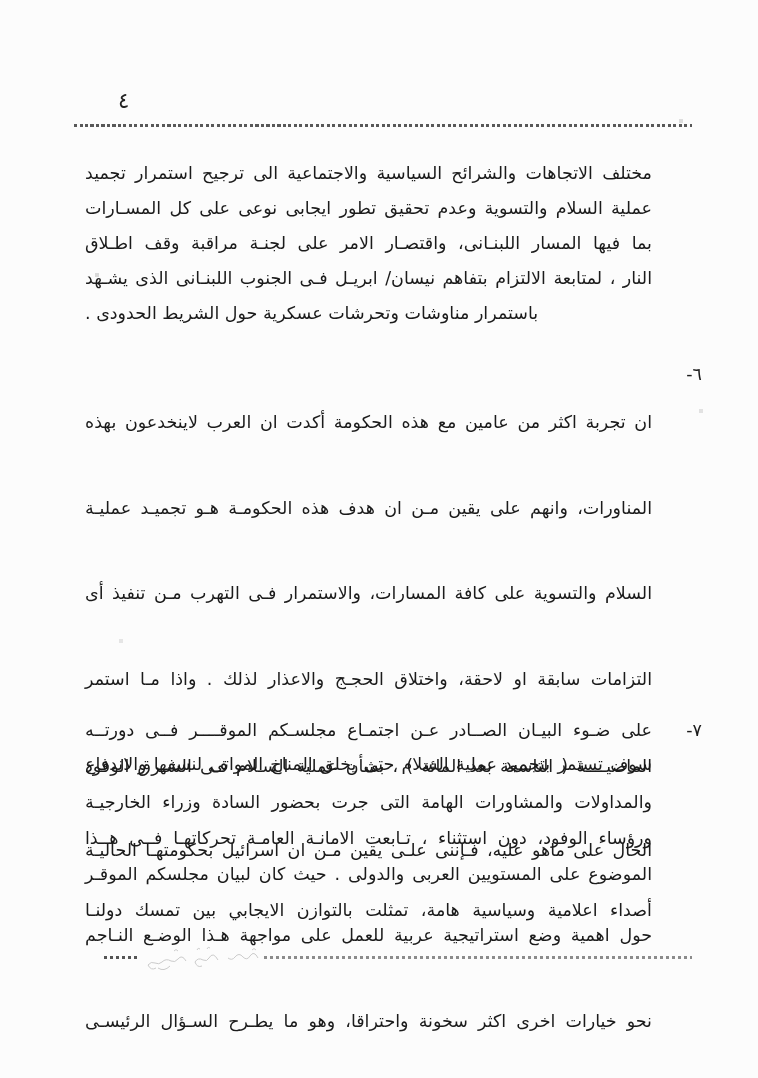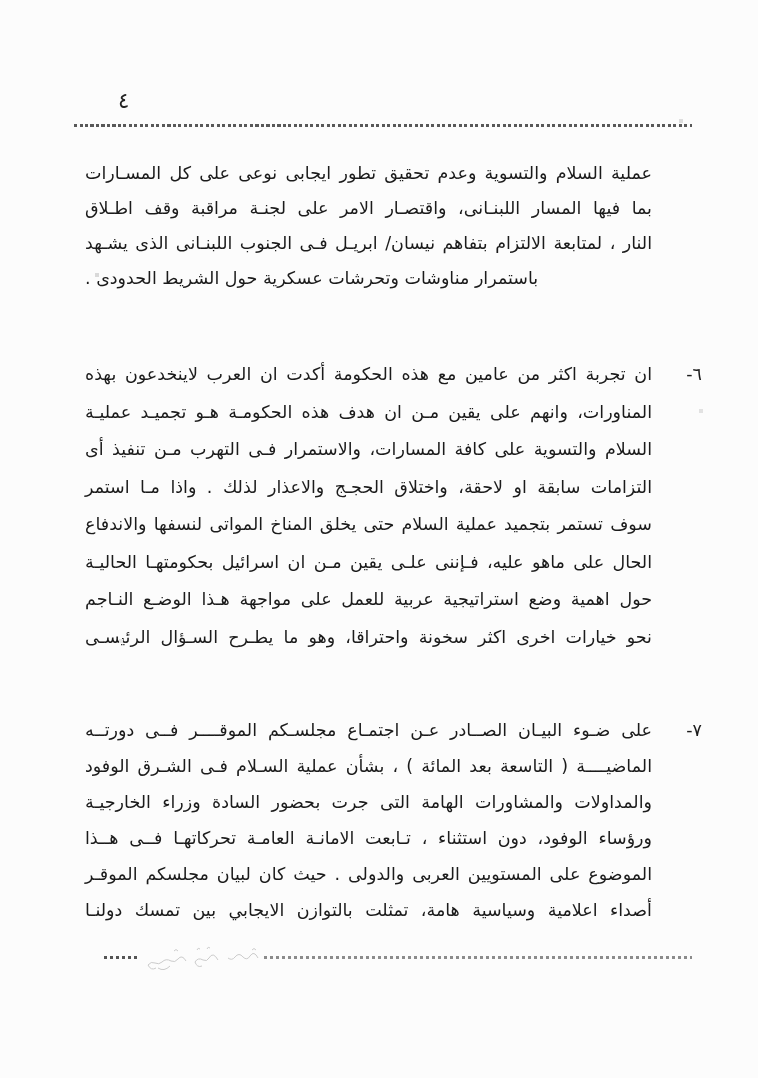--- a/index.html
+++ b/index.html
@@ -28,21 +28,21 @@
   .line{
     display:block;white-space:nowrap;
     text-align:justify;text-align-last:justify;
     -moz-text-align-last:justify;
   }
   .tail-left{text-align:right;text-align-last:left;}
   .tail-indent{text-align:right;text-align-last:right;padding-left:0;padding-right:90px;box-sizing:border-box;}
   #para1{top:156px;}
   #para1 .line{line-height:35px;}
   #item6{top:356px;}
-  #item6 .line{line-height:37.5px;}
+  #item6 .line{line-height:37.5px;margin-top:48px;}
   #item7{top:712px;}
   #item7 .line{line-height:36px;}
   .item-marker{
     position:absolute;right:-50px;top:0;
     font-size:17.5px;line-height:37.5px;color:#1b1b1b;
     white-space:nowrap;
   }
   #item7 .item-marker{line-height:36px;}
   
   .footer-dash-short{
@@ -67,20 +67,21 @@
 </style>
 </head>
 <body>
 
 <div class="page">
 
   <div class="page-number">٤</div>
   <div class="header-rule"></div>
 
   <div class="textblock" id="para1">
+    <span class="line">مختلف الاتجاهات والشرائح السياسية والاجتماعية الى ترجيح استمرار تجميد</span>
     <span class="line">عملية السلام والتسوية وعدم تحقيق تطور ايجابى نوعى على كل المسـارات</span>
     <span class="line">بما فيها المسار  اللبنـانى، واقتصـار الامر على لجنـة  مراقبة وقف اطـلاق</span>
     <span class="line">النار ، لمتابعة الالتزام بتفاهم نيسان/ ابريـل فـى الجنوب اللبنـانى الذى يشـهد</span>
     <span class="line tail-left">باستمرار مناوشات وتحرشات عسكرية حول الشريط الحدودى .</span>
   </div>
 
   <div class="textblock" id="item6">
     <div class="item-marker">٦-</div>
     <span class="line">ان تجربة اكثر من عامين مع هذه الحكومة أكدت ان العرب  لاينخدعون بهذه</span>
     <span class="line">المناورات، وانهم على  يقين مـن ان هدف هذه الحكومـة هـو تجميـد عمليـة</span>

